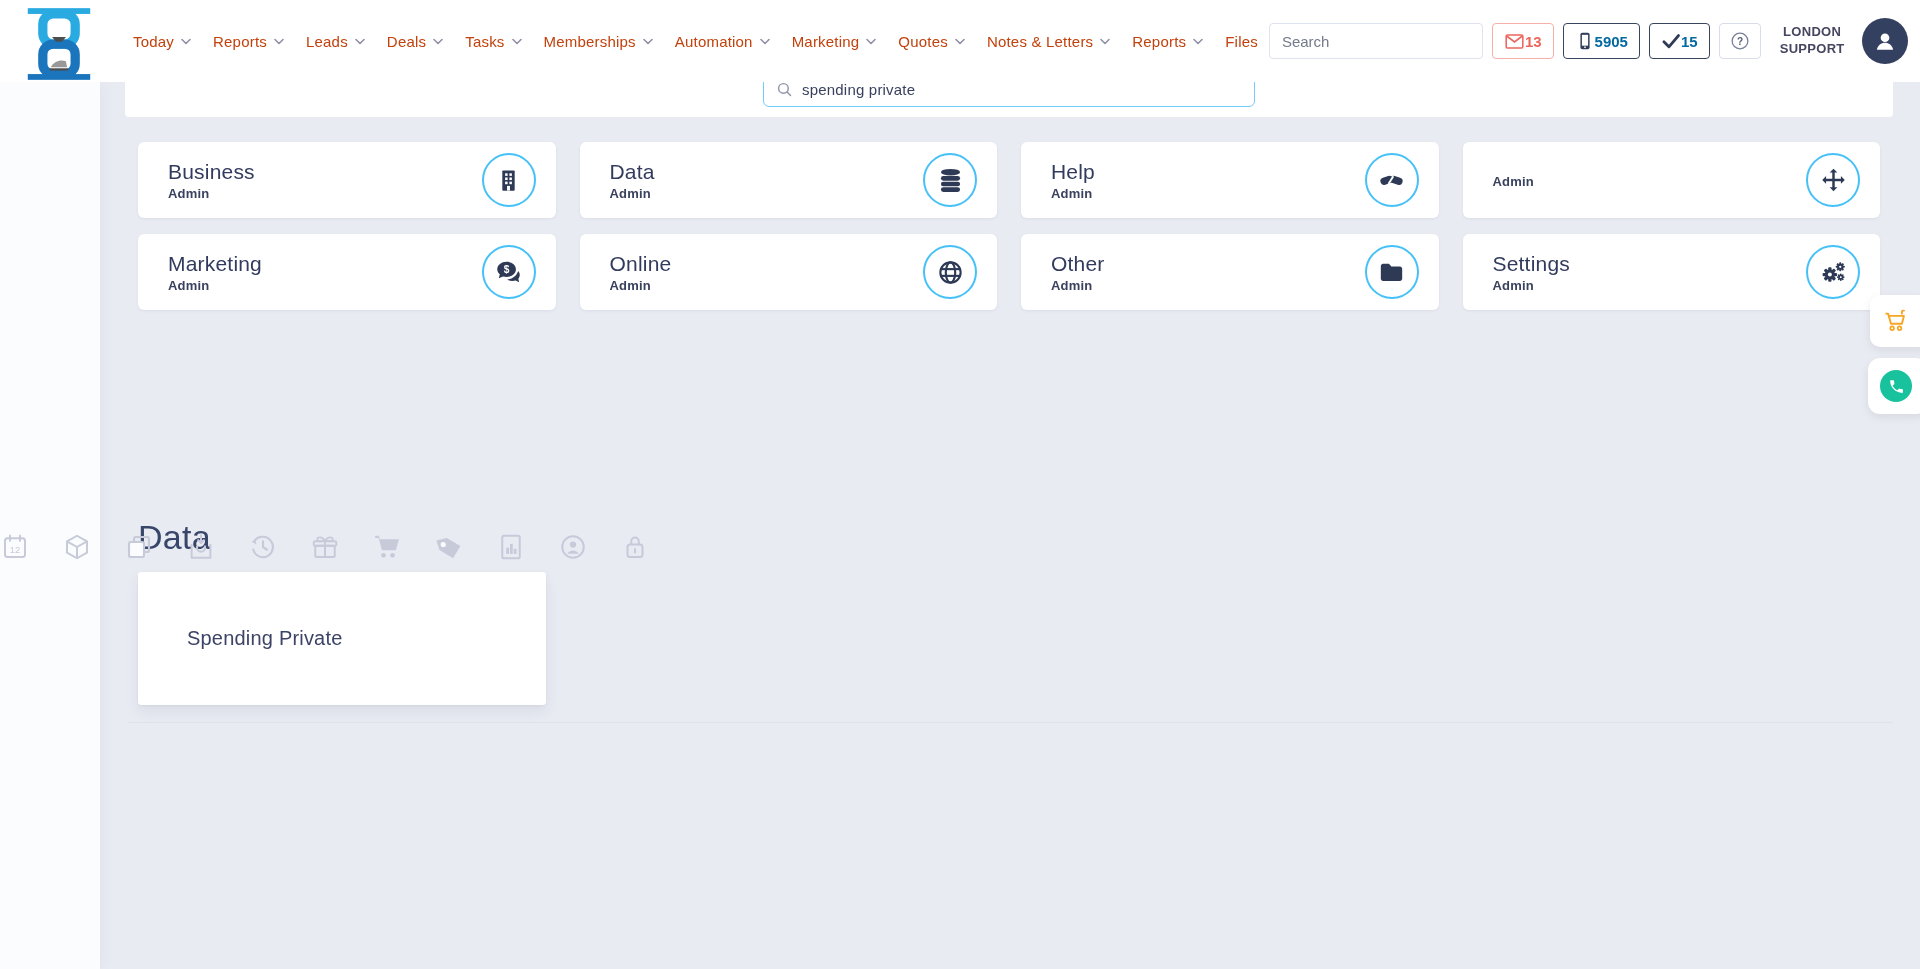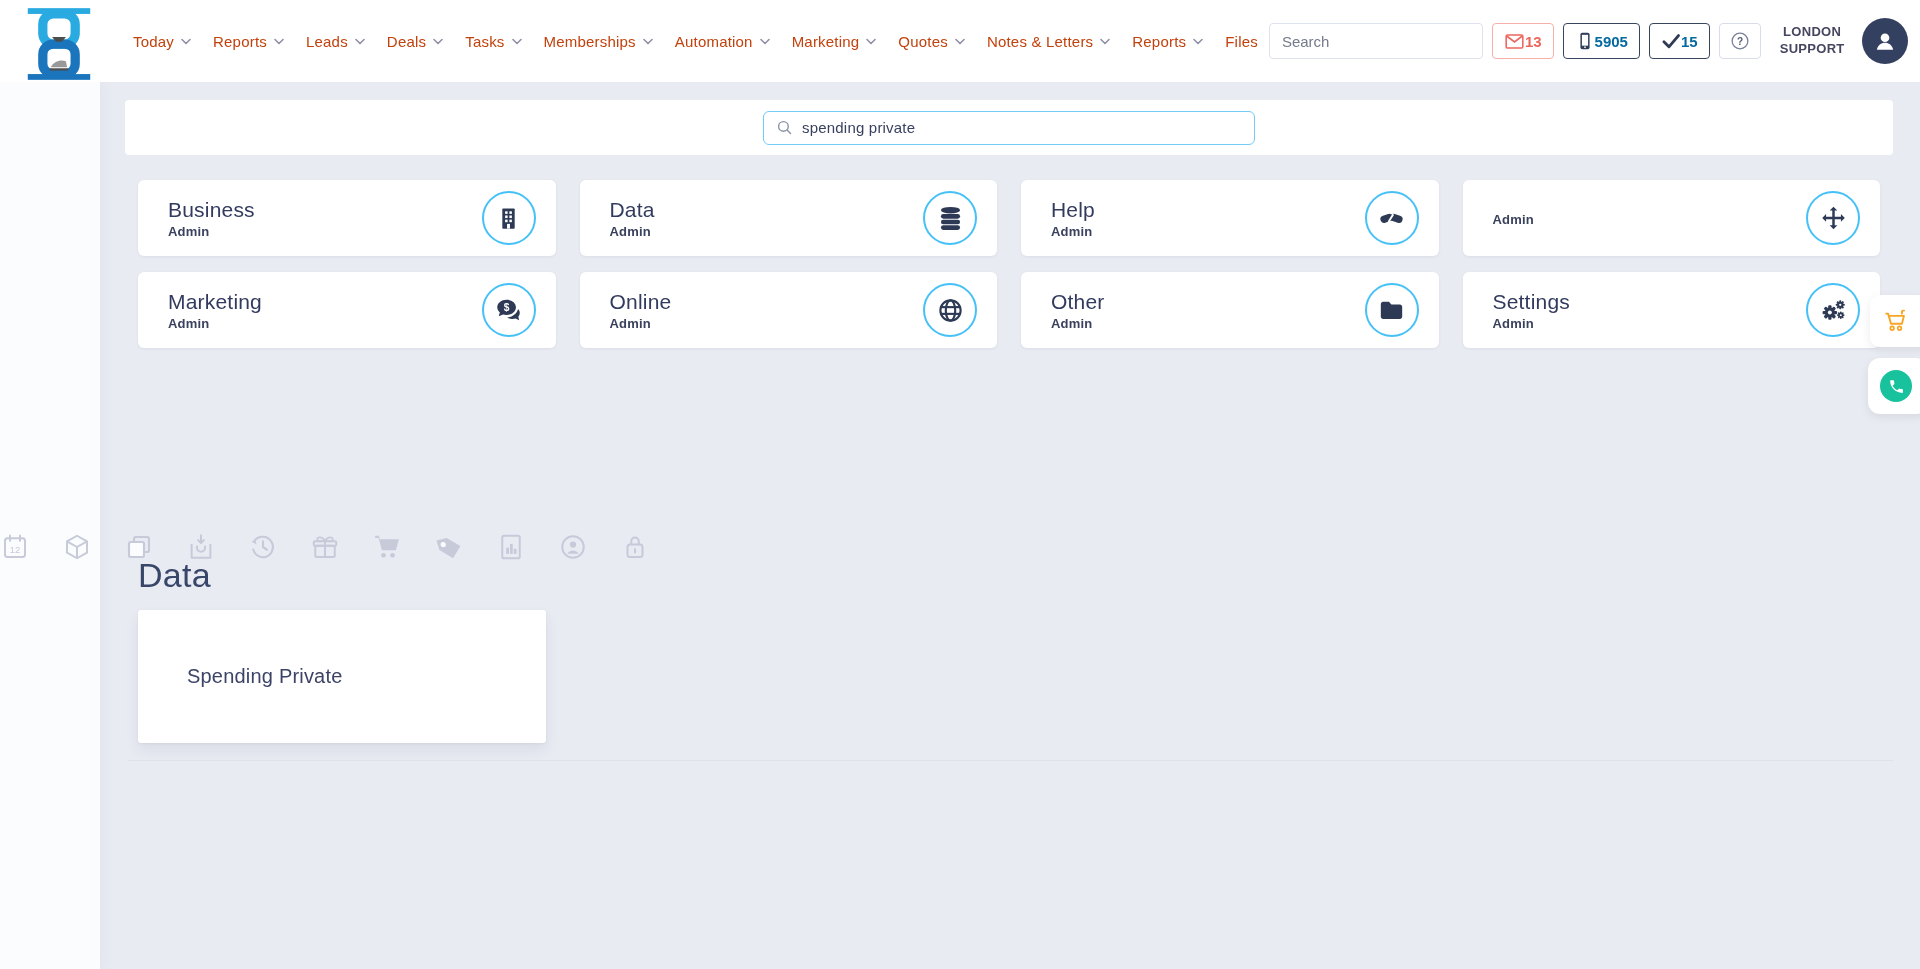--- a/index.html
+++ b/index.html
@@ -51,21 +51,21 @@
   }
   
   .sidebar {
     position:fixed; top:82px; left:0; bottom:0; width:100px;
     background:#fbfcfe; box-shadow:3px 0 12px rgba(80,90,130,.05);
     display:flex; flex-direction:row; align-items:center;
     padding-top:42px; gap:32px; z-index:10;
   }
   .sb-icon { width:30px; height:30px; cursor:pointer; color:#c6cad9; flex:0 0 auto; }
   
-  .main { margin-left:100px; padding-top:82px; }
+  .main { margin-left:100px; padding-top:44px; }
   .search-panel {
     margin:18px 27px 0 25px; height:55px; background:#fff; border-radius:4px;
     display:flex; align-items:center; justify-content:center;
   }
   .admin-input {
     width:492px; height:34px; border:1px solid #73ccf8; border-radius:6px;
     background:#fff; display:flex; align-items:center; padding:0 12px; gap:9px;
   }
   .admin-input input {
     flex:1; border:none; outline:none; background:transparent;

